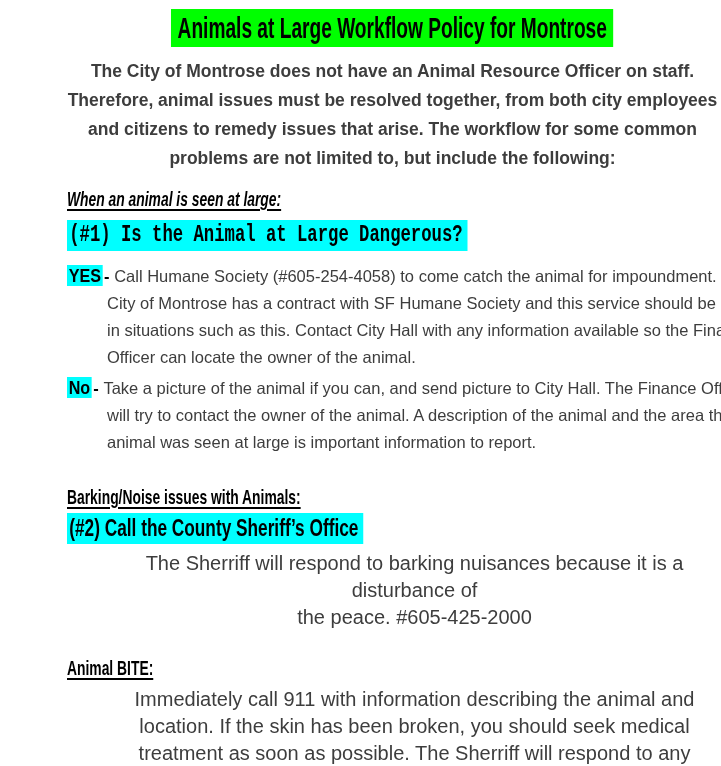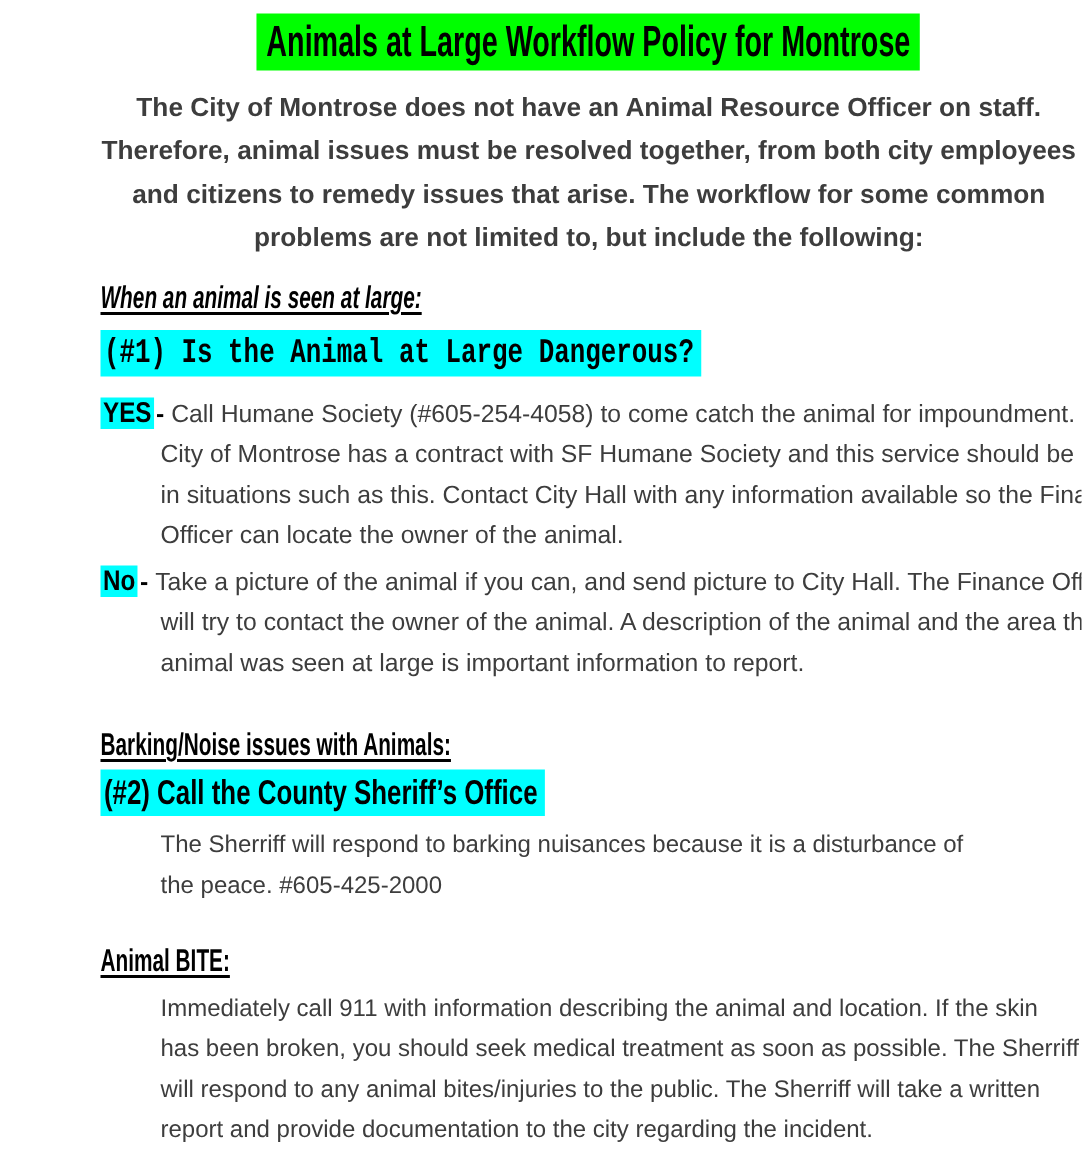--- a/index.html
+++ b/index.html
@@ -55,21 +55,21 @@
 
   .note {
     margin:3px 6px 0 35px; width:680px;
     font-size:15.5px; font-weight:bold; font-style:italic;
     line-height:28px; color:#000;
   }
 
   
   .ind {
     margin:6px 0 0 75px; width:615px;
-    font-size:16px; line-height:27px; color:#3d3d3d;
+    font-size:20px; line-height:27px; color:#3d3d3d;text-align:center;
   }
   .ind .line { display:block; }
 
   .gap28 { height:28px; }
   .gap24 { height:24px; }
   .mt13 { margin-top:13px;font-style:italic; }
   .mt9  { margin-top:9px;font-family:Liberation Mono, monospace; }
   .mt4  { margin-top:4px; }
 </style>
 </head>

